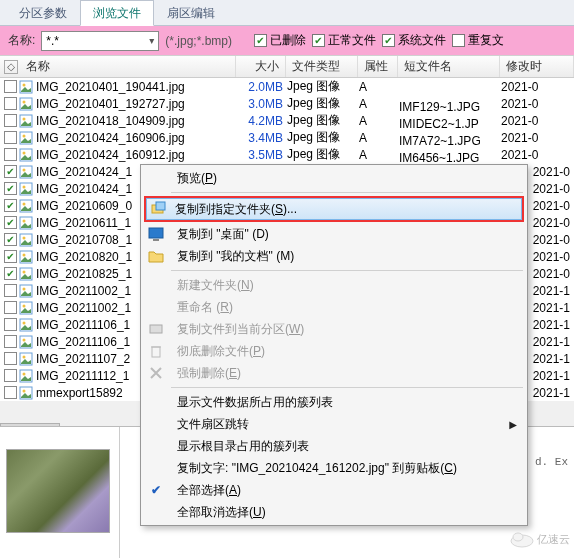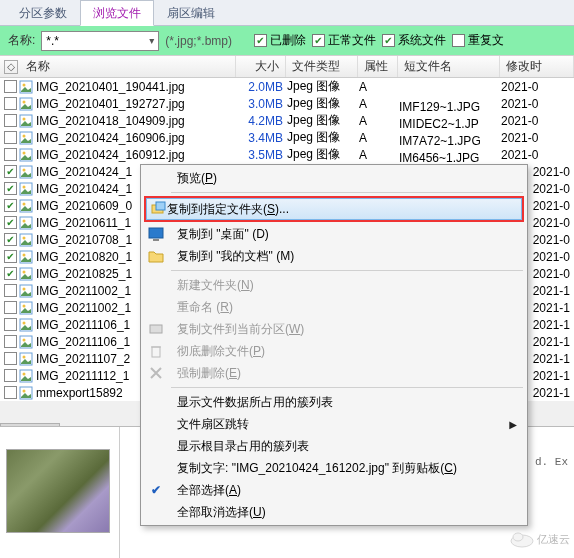--- a/index.html
+++ b/index.html
@@ -1,22 +1,22 @@
 <!DOCTYPE html>
 <html><head>
 <meta charset="utf-8">
 <style>
   * { margin: 0; padding: 0; box-sizing: border-box; }
   body { font-family: "Microsoft YaHei", "Segoe UI", sans-serif; font-size: 12px; background: #f0f0f0; width: 574px; height: 558px; overflow: hidden; position: relative; color: #000; }
   
   .tabs { display: flex; background: #eceff4; border-bottom: 1px solid #bcc4d0; height: 26px; padding-left: 6px; font-family: Liberation Mono, monospace; }
   .tab { padding: 4px 12px; color: #4a5a75; cursor: pointer; border: 1px solid transparent; border-bottom: none; }
-  .tab.active { background: #fff; border: 1px solid #bcc4d0; border-bottom: 1px solid #fff; color: #a21caf; margin-bottom: -1px; }
-
-  .filter-row { display: flex; align-items: center; height: 30px; padding: 0 8px; background: #86efac; border-bottom: 1px solid #d0d0d0; gap: 6px; }
+  .tab.active { background: #fff; border: 1px solid #bcc4d0; border-bottom: 1px solid #fff; color: #0f766e; margin-bottom: -1px; }
+
+  .filter-row { display: flex; align-items: center; height: 30px; padding: 0 8px; background: #f9a8d4; border-bottom: 1px solid #d0d0d0; gap: 6px; }
   .filter-row .label { color: #333; }
   .patterncombo { flex: 0 0 118px; height: 20px; border: 1px solid #888; background: #fff; padding: 0 4px; display:flex; justify-content:space-between; align-items:center; }
   .patterncombo .dd { font-size:10px; color:#555;}
   .ext-hint { color: #555; }
   .chk { display: inline-flex; align-items: center; gap: 3px; cursor: pointer; }
   .chk .box { width: 13px; height: 13px; border: 1px solid #777; background: #fff; display:flex; align-items:center; justify-content:center; font-size: 10px; color: #2a8a2a; line-height:1; }
 
   .header-row { display: flex; align-items: center; height: 22px; background: linear-gradient(#fdfdfd,#ececec); border-bottom: 1px solid #ccc; padding-left: 4px; }
   .header-row .toggle { width: 14px; height:14px; border:1px solid #aaa; display:flex; align-items:center; justify-content:center; font-size:10px; color:#555; margin-right:2px;}
   .header-cell { border-right: 1px solid #ddd; padding: 0 6px; height: 100%; display: flex; align-items: center; color: #333; white-space:nowrap; overflow:hidden;}
@@ -40,21 +40,21 @@
 
   svg.file-icon { width:14px; height:14px; }
 
   .context-menu { position: absolute; left: 140px; top: 164px; width: 388px; background: #f5f5f5; border: 1px solid #979797; box-shadow: 3px 3px 6px rgba(0,0,0,0.25); z-index: 10; padding: 2px; }
   .context-menu .item { display: flex; align-items: center; height: 22px; padding: 0 20px 0 4px; cursor: default; gap: 12px; position:relative;}
   .context-menu .item.disabled { color: #9a9a9a; }
   .context-menu .item .mi-icon { width: 18px; height: 18px; display: flex; align-items: center; justify-content: center; flex-shrink:0; }
   .context-menu .item .arrow { position:absolute; right:8px; font-size:10px; color:#222;}
   .context-menu .sep { height: 1px; background: #d0d0d0; margin: 3px 2px 3px 28px; }
   .context-menu .highlight-outer { border: 2px solid #e33; margin: 1px; }
-  .context-menu .highlight-inner { display:flex; align-items:center; height:22px; background: linear-gradient(#e9f2fb,#cfe5f8); border:1px solid #7ab6ea; padding: 0 20px 0 4px; }
+  .context-menu .highlight-inner { display:flex; align-items:center; height:22px; background: linear-gradient(#e9f2fb,#cfe5f8); border:1px solid #7ab6ea; padding: 0 20px 0 4px; gap:8px;}
   .context-menu .checkmark { color:#1f5fbf; font-weight:bold;}
   .u { text-decoration: underline; }
 
   .scrollbar-thumb { position:absolute; left:0; bottom:118px; width:60px; height:17px; background:#d9d9d9; border:1px solid #b0b0b0;}
   
   .bottom-pane { position:absolute; left:0; right:0; bottom:0; height:132px; background:#fff; border-top:1px solid #bbb; display:flex;}
   .preview-panel { width:120px; border-right:1px solid #ccc; padding:6px; display:flex; flex-direction:column; gap:6px;}
   .thumb { width:104px; height:84px; border:1px solid #aaa; background: linear-gradient(135deg, #6a7a4a 0%, #8a9a6a 30%, #5a6a3a 60%, #a89ac8 75%, #8a7ab0 100%); position:relative;}
   .hex-panel { flex:1; padding:5px 6px; font-family: Consolas, "Courier New", monospace; font-size:11px; color:#222; white-space:pre; overflow:hidden;}
 

